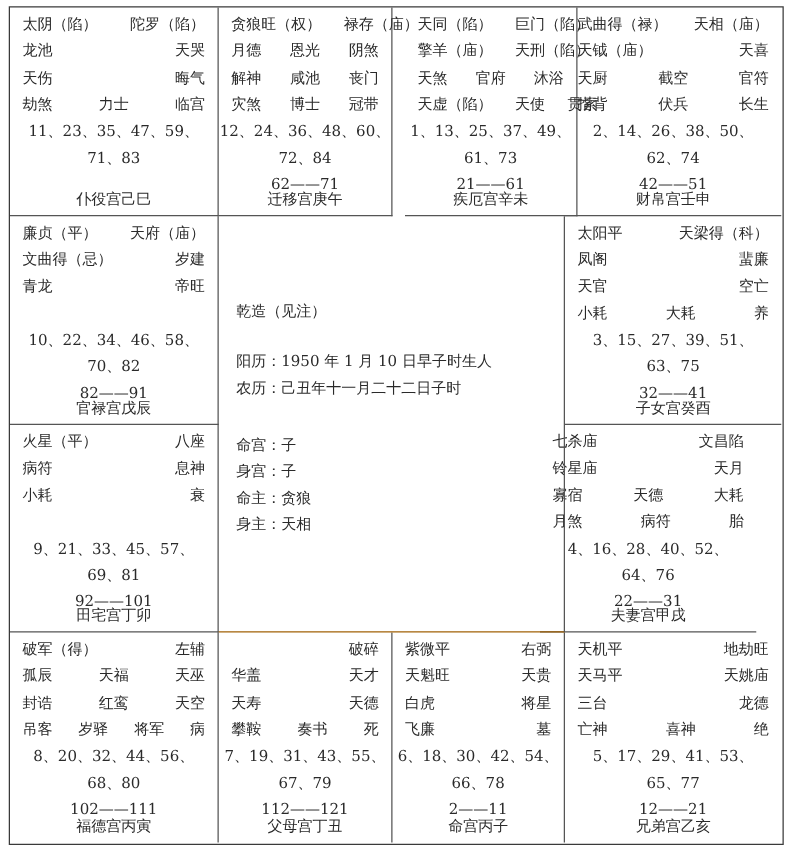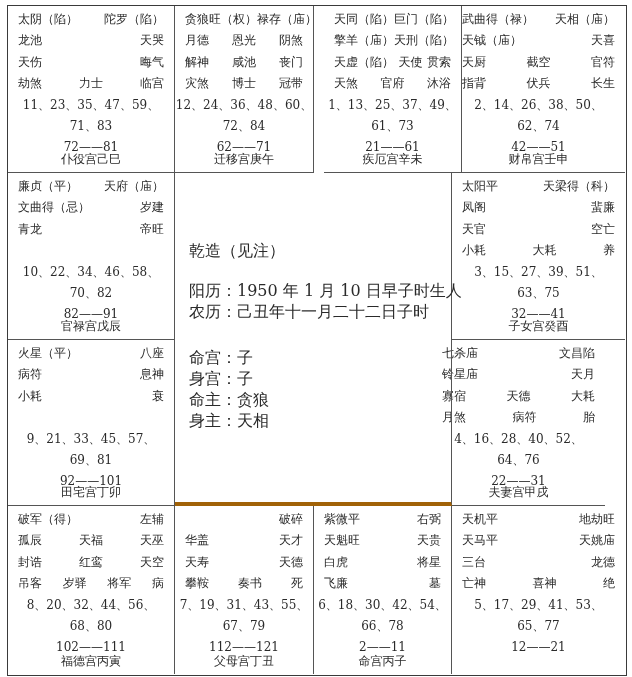--- a/index.html
+++ b/index.html
@@ -2,27 +2,27 @@
 <html><head>
 <meta charset="utf-8">
 <style>
   html, body { margin:0; padding:0; background:#ffffff; }
   body { width:632px; height:677px; position:relative; overflow:hidden;
          font-family:"DejaVu Serif","Liberation Serif",serif; color:#2a2a2a; }
   .chart { position:absolute; left:7px; top:5px; width:620px; height:671px;
            border:1.5px solid #3a3a3a; box-sizing:border-box; }
   .cell { position:absolute; box-sizing:border-box; border-right:1px solid #555; border-bottom:1px solid #555;
           font-size:12px; line-height:21.4px; }
-  .cell .row { display:flex; justify-content:space-between; padding:0 10px; white-space:nowrap; }
+  .cell .row { display:flex; justify-content:space-between; padding:0 10px; white-space:nowrap;gap:18px; }
   .cell .row.right { justify-content:flex-end; }
   .cell .foot { position:absolute; left:0; right:0; bottom:2px; display:flex; justify-content:center; padding:0 12px; }
   .cell .nums { text-align:center; }
   .center-panel { position:absolute; left:167px; top:167px; width:277px; height:333px;
-                  box-sizing:border-box; border-right:1px solid #555; border-bottom:4px solid #a16207;
-                  font-size:16px; }
+                  box-sizing:border-box; border-right:1px solid #555; border-bottom:1px solid #a16207;
+                  font-size:12px; }
   .center-panel .line { position:absolute; left:14px; white-space:nowrap; }
   .noB { border-bottom:none; }
   .noR { border-right:none; }
 </style>
 </head>
 <body>
 
 <div class="chart">
 
   <div class="cell" style="left:0;top:0;width:167px;height:167px;">
@@ -39,21 +39,20 @@
           <span>天伤</span>
           <span>晦气</span>
         </div>
         <div class="row">
           <span>劫煞</span>
           <span>力士</span>
           <span>临宫</span>
         </div>
         <div class="nums">11、23、35、47、59、</div>
         <div class="nums">71、83</div>
-        <div class="nums">72——81</div>
       </div>
       <div class="foot">
         <span>仆役宫</span>
         <span>己巳</span>
       </div>
     </div>
   <div class="cell" style="left:167px;top:0;width:139px;height:167px;">
       <div style="padding-top: 3px;">
         <div class="row">
           <span>贪狼旺（权）</span>
@@ -87,28 +86,28 @@
       <div style="padding-top: 3px;">
         <div class="row">
           <span>天同（陷）</span>
           <span>巨门（陷）</span>
         </div>
         <div class="row">
           <span>擎羊（庙）</span>
           <span>天刑（陷）</span>
         </div>
         <div class="row">
+          <span>天煞</span>
+          <span>官府</span>
+          <span>沐浴</span>
+        </div>
+        <div class="row">
           <span>天虚（陷）</span>
           <span>天使</span>
           <span>贯索</span>
-        </div>
-        <div class="row">
-          <span>天煞</span>
-          <span>官府</span>
-          <span>沐浴</span>
         </div>
         <div class="nums">1、13、25、37、49、</div>
         <div class="nums">61、73</div>
         <div class="nums">21——61</div>
       </div>
       <div class="foot">
         <span>疾厄宫</span>
         <span>辛未</span>
       </div>
     </div>
@@ -349,20 +348,24 @@
           <span>龙德</span>
         </div>
         <div class="row">
           <span>亡神</span>
           <span>喜神</span>
           <span>绝</span>
         </div>
         <div class="nums">5、17、29、41、53、</div>
         <div class="nums">65、77</div>
         <div class="nums">12——21</div>
+      </div>
+      <div class="foot">
+        <span>兄弟宫</span>
+        <span>乙亥</span>
       </div>
     </div>
 
   <div class="center-panel">
     <div class="line" style="top:68px;">乾造（见注）</div>
     <div class="line" style="top:108px;">阳历：1950 年 1 月 10 日早子时生人</div>
     <div class="line" style="top:129px;">农历：己丑年十一月二十二日子时</div>
     <div class="line" style="top:175px;">命宫：子</div>
     <div class="line" style="top:196px;">身宫：子</div>
     <div class="line" style="top:217px;">命主：贪狼</div>

